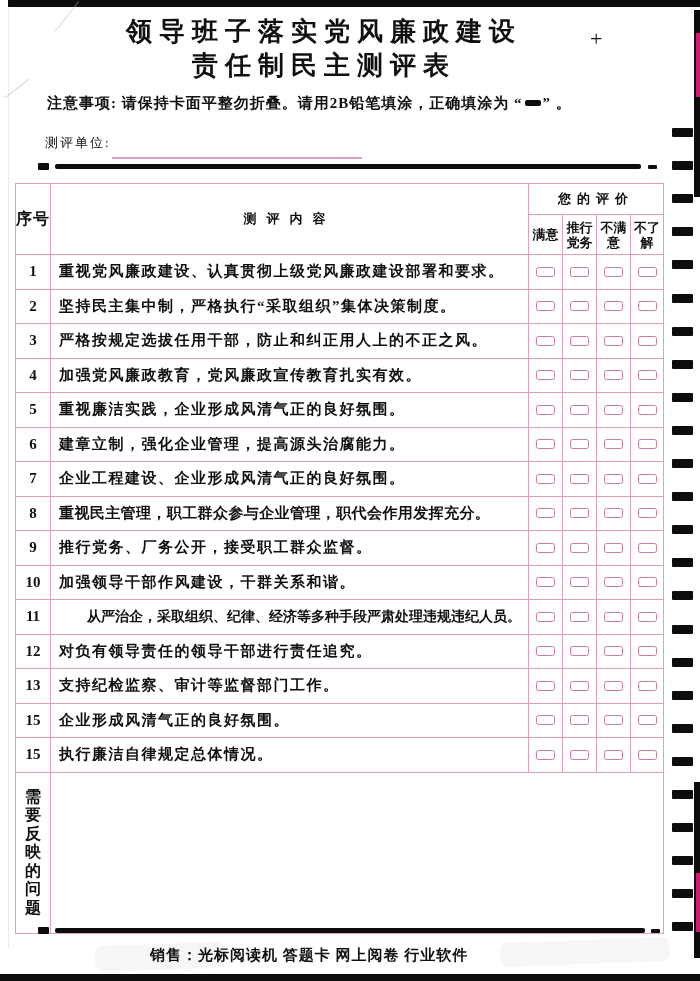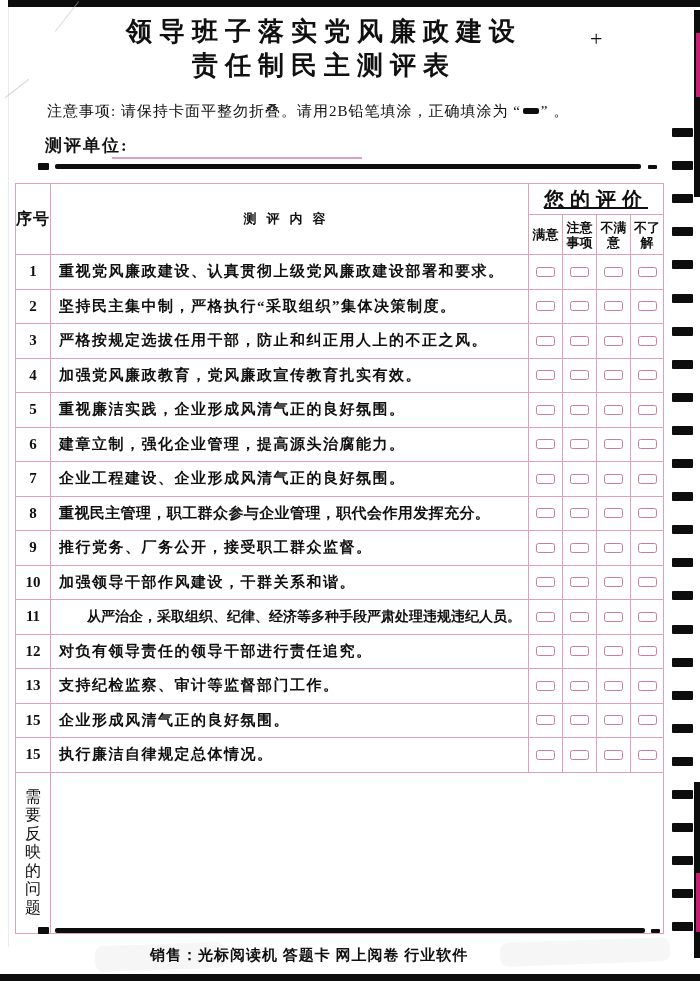--- a/index.html
+++ b/index.html
@@ -21,25 +21,25 @@
   .edge-strip-pink-top{left:696px;top:33px;width:4px;height:64px;background:#cc1d77;}
   .edge-strip-black-bottom{left:694px;top:782px;width:6px;height:176px;background:#0d0d0d;}
   .edge-strip-pink-bottom{left:696px;top:873px;width:4px;height:59px;background:#cc1d77;}
 
   
   .title{left:4px;top:16px;width:640px;text-align:center;font-size:26px;font-weight:bold;
          letter-spacing:7px;line-height:32px;}
   .title2{top:50px;}
   .plus-mark{left:590px;top:26px;font-size:22px;font-weight:normal;}
 
-  .notice{left:47px;top:102px;font-size:15px;font-weight:normal;letter-spacing:1px;white-space:nowrap;}
+  .notice{left:47px;top:94px;font-size:15px;font-weight:bold;letter-spacing:1px;white-space:nowrap;}
   .fillbar{display:inline-block;width:16px;height:6px;background:#0d0d0d;border-radius:2px;
            vertical-align:2px;margin:0 2px;}
 
-  .unit-label{left:45px;top:134px;font-size:17px;font-weight:bold;letter-spacing:2px;}
+  .unit-label{left:45px;top:134px;font-size:13px;font-weight:normal;letter-spacing:2px;}
   .unit-line{left:112px;top:157px;width:250px;height:2px;background:#d9a3c0;}
 
   
   .seg-sq{background:#0d0d0d;height:7px;width:11px;border-radius:1px;}
   .seg-bar{background:#0d0d0d;height:5px;border-radius:2px;}
   .seg-dash{background:#0d0d0d;height:4px;width:9px;border-radius:1px;}
   .sep-top-sq{left:38px;top:163px;}
   .sep-top-bar{left:55px;top:164px;width:586px;}
   .sep-top-dash{left:648px;top:165px;}
   .sep-bot-sq{left:38px;top:927px;}
@@ -48,31 +48,31 @@
 
   
   .tmark{position:absolute;left:672px;width:21px;height:9px;background:#0d0d0d;border-radius:1px;}
 
   
   .eval-table{position:absolute;left:15px;top:183px;border-collapse:collapse;table-layout:fixed;}
   .eval-table td{border:1.5px solid #dfa0ba;padding:0;text-align:center;vertical-align:middle;
                  font-weight:bold;overflow:hidden;}
   td.h-no{font-size:16px;letter-spacing:1px;}
   td.h-content{font-size:13px;letter-spacing:10px;}
-  td.h-eval{font-size:20px;letter-spacing:6px;height:30px;text-decoration:underline;}
+  td.h-eval{font-size:13px;letter-spacing:6px;height:30px;}
   td.h-sub{font-size:13px;line-height:15px;letter-spacing:0;height:37px;padding:1px;}
   td.c-num{font-size:15px;height:33.5px;}
   td.c-text{text-align:left;padding-left:8px;font-size:15px;letter-spacing:1.5px;white-space:nowrap;}
   tbody.rows tr:nth-of-type(8) td.c-text{letter-spacing:.4px;}
   tbody.rows tr:nth-of-type(11) td.c-text{letter-spacing:0;font-size:14px;padding-left:36px;}
   .bubble{display:inline-block;width:17px;height:8px;border:1.6px solid #c87ca6;
           border-radius:2.5px;background:#fff;}
   td.c-vert{height:160px;vertical-align:middle;}
   .vert-text{width:17px;margin:0 auto;word-break:break-all;font-size:16px;
-             line-height:18.5px;font-weight:normal;}
+             line-height:18.5px;font-weight:bold;}
 
   .footer-text{left:150px;top:946px;font-size:15px;font-weight:bold;letter-spacing:1px;}
 </style>
 </head>
 <body>
 
 <div class="abs top-bar"></div>
 <div class="abs bottom-bar"></div>
 <div class="abs left-edge-line"></div>
 <div class="abs scratch scratch1"></div>
@@ -107,21 +107,21 @@
       <col style="width:33px">
   </colgroup>
   <tbody>
     <tr>
       <td class="h-no" rowspan="2">序号</td>
       <td class="h-content" rowspan="2">测评内容</td>
       <td class="h-eval" colspan="4">您的评价</td>
     </tr>
     <tr>
       <td class="h-sub">满意</td>
-      <td class="h-sub">注意事项</td>
+      <td class="h-sub">推行党务</td>
       <td class="h-sub">不满意</td>
       <td class="h-sub">不了解</td>
     </tr>
   </tbody>
   <tbody class="rows">
   <tr>
     <td class="c-num">1</td>
     <td class="c-text">重视党风廉政建设、认真贯彻上级党风廉政建设部署和要求。</td>
     <td><span class="bubble"></span></td>
     <td><span class="bubble"></span></td>

